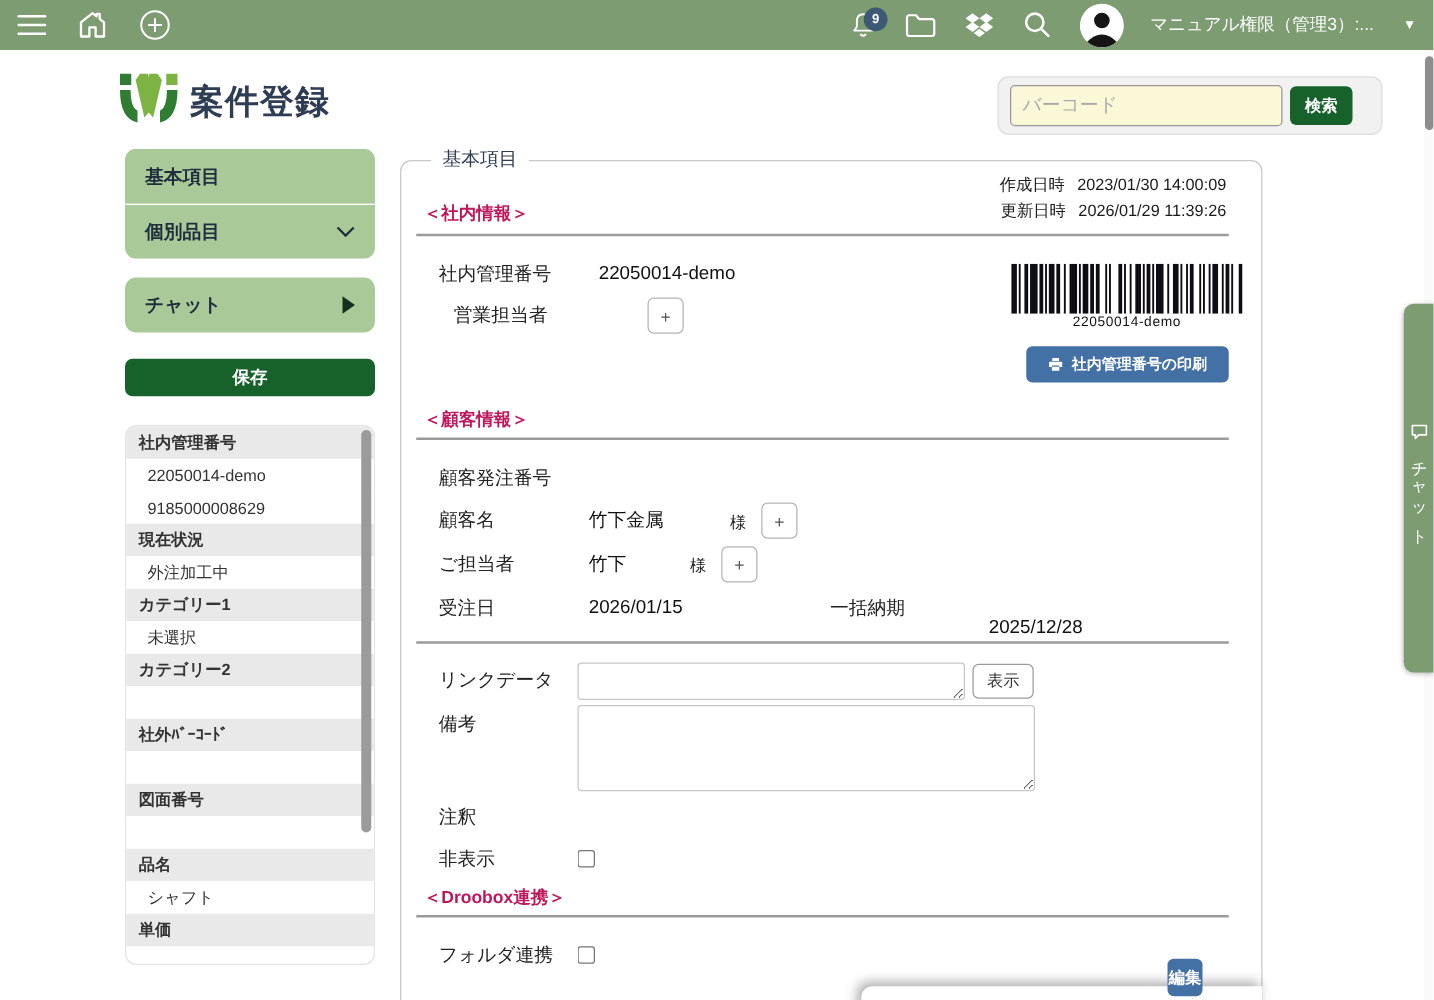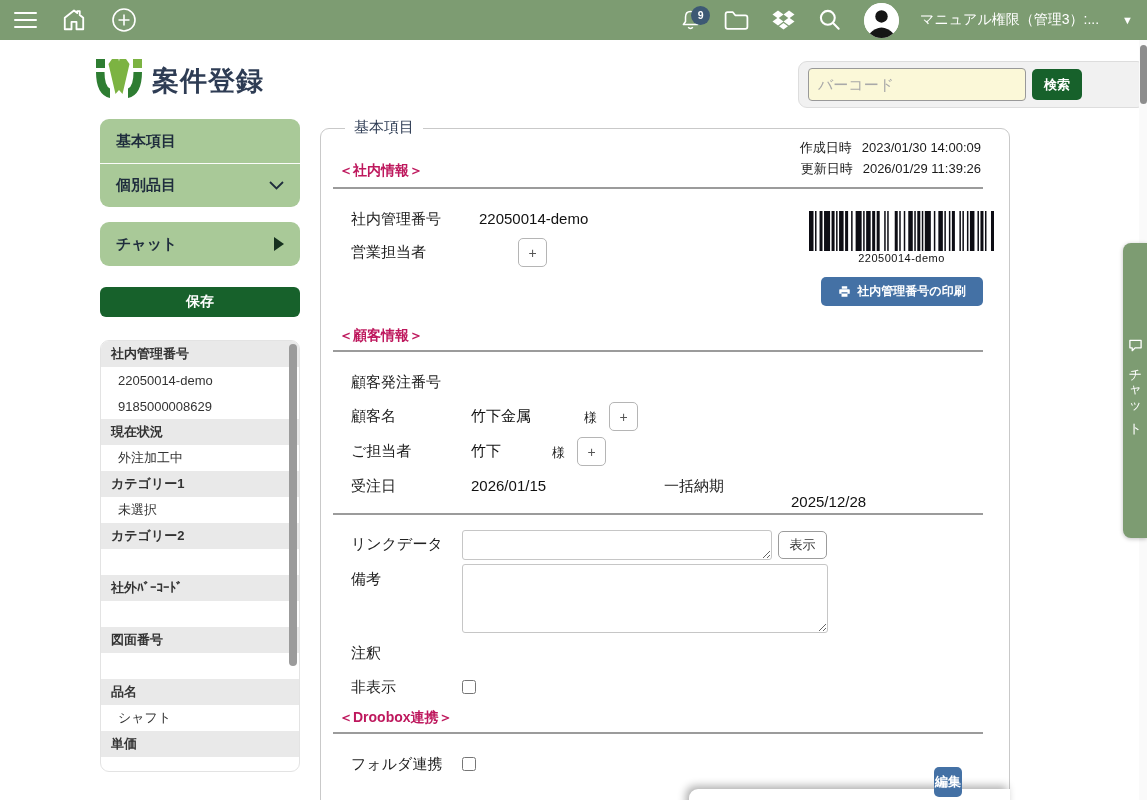--- a/index.html
+++ b/index.html
@@ -18,21 +18,21 @@
     background:#3d5974; color:#fff; font-size:10.5px; font-weight:bold;
     display:flex; align-items:center; justify-content:center; }
   .avatar { width:35px; height:35px; border-radius:50%; background:#fff; overflow:hidden; }
   .user-label { color:#fff; font-size:14px; white-space:nowrap; }
   .caret { color:#fff; font-size:11px; padding-left:2px; cursor:pointer; }
 
   
   .brand-logo { position:absolute; left:95px; top:58px; }
   .page-title { position:absolute; left:152px; top:63px; font-size:27px; font-weight:bold;
     color:#2e3c54; letter-spacing:1px; }
-  .searchbox { position:absolute; left:798px; top:61px; width:348px; height:47px;
+  .searchbox { position:absolute; left:798px; top:61px; width:308px; height:47px;
     background:#f1f1f1; border:1px solid #ddd; border-radius:9px;
     display:flex; align-items:center; padding:0 9px; gap:6px; }
   .searchbox input { width:218px; height:33px; background:#fbf8d8; border:1px solid #999;
     border-radius:4px; padding:0 9px; font-size:15px; color:#333;
     font-family:"Liberation Sans",sans-serif; }
   .searchbox input::placeholder { color:#a9a9a9; }
   .search-btn { width:50px; height:31px; background:#17612b; color:#fff; border:none;
     border-radius:5px; font-size:13px; font-weight:bold; cursor:pointer;
     font-family:"Liberation Sans",sans-serif; }
 
@@ -240,21 +240,21 @@
           <span>2026/01/29 11:39:26</span>
         </div>
     </div>
 
     <div class="sec-head" style="left:18px; top:33px;">＜社内情報＞</div>
     <div class="hr" style="top:58px;"></div>
 
     <div class="flabel" style="left:30px; top:81px;">社内管理番号</div>
     <div class="fvalue" style="left:158px; top:81px;">22050014-demo</div>
 
-    <div class="flabel" style="left:30px; top:114px;text-align:right;">営業担当者</div>
+    <div class="flabel" style="left:42px; top:114px;text-align:right;">営業担当者</div>
     <button class="plus-btn" style="left:197px; top:109px;">+</button>
 
     <div class="barcode-wrap">
       <div style="height:40px;"><svg width="185" height="40" xmlns="http://www.w3.org/2000/svg">
             <rect x="0.00" y="0" width="4.51" height="40" fill="#0d0d14"></rect>
             <rect x="6.02" y="0" width="1.50" height="40" fill="#0d0d14"></rect>
             <rect x="10.53" y="0" width="3.01" height="40" fill="#0d0d14"></rect>
             <rect x="15.04" y="0" width="6.02" height="40" fill="#0d0d14"></rect>
             <rect x="22.56" y="0" width="3.01" height="40" fill="#0d0d14"></rect>
             <rect x="27.07" y="0" width="1.50" height="40" fill="#0d0d14"></rect>

